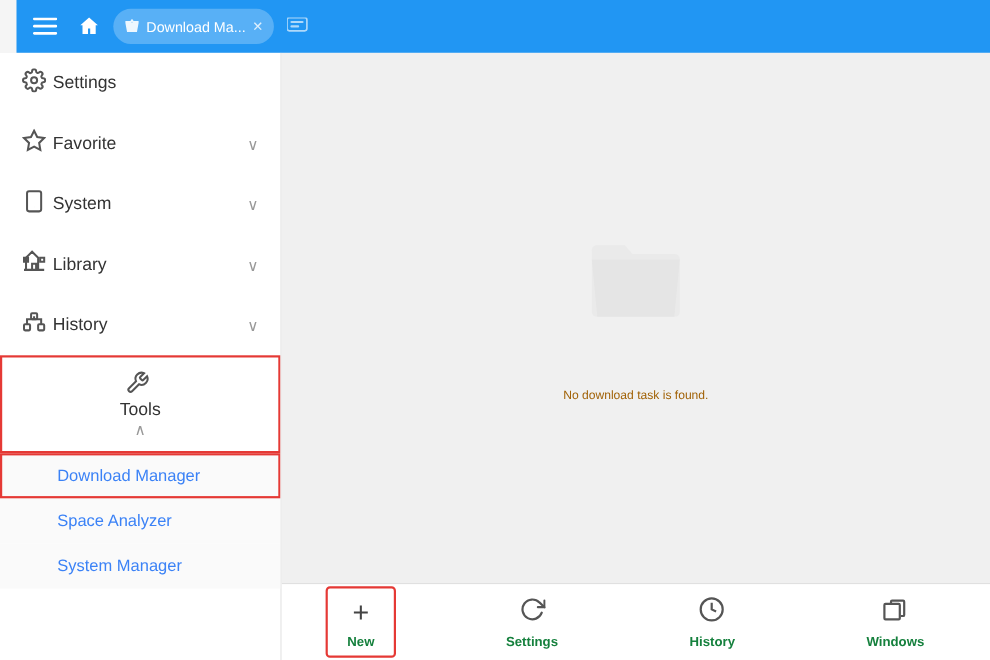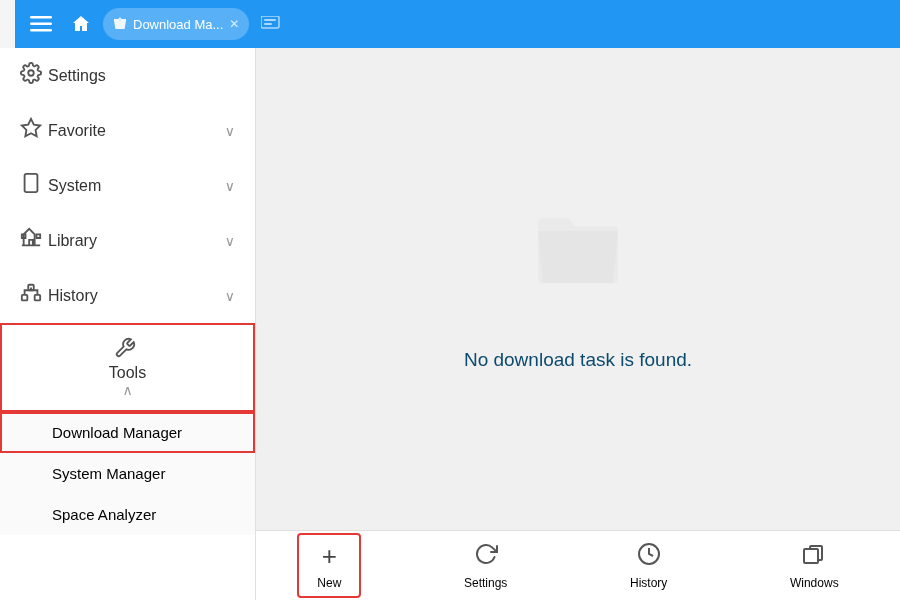--- a/index.html
+++ b/index.html
@@ -113,21 +113,21 @@
       flex-direction: column;
     }
 
     
     .sidebar-subitem {
       display: flex;
       align-items: center;
       padding: 12px 20px 12px 52px;
       cursor: pointer;
       font-size: 15px;
-      color: #000000;
+      color: #3b82f6;
       background: #fafafa;
     }
     .sidebar-subitem.highlighted {
       outline: 2px solid #e53935;
       outline-offset: -2px;
       z-index: 1;
     }
 
     
     .content-area {
@@ -144,22 +144,22 @@
       justify-content: center;
       flex-direction: column;
       gap: 16px;
     }
     .empty-folder-icon {
       width: 90px;
       height: 80px;
       opacity: 0.3;
     }
     .empty-text {
-      font-size: 19px;
-      color: #0c4a6e;
+      font-size: 11px;
+      color: #a16207;
       margin-top: 45px;
     }
 
     
     .bottom-toolbar {
       height: 70px;
       background: white;
       border-top: 1px solid #e0e0e0;
       display: flex;
       align-items: center;
@@ -178,21 +178,22 @@
     .toolbar-btn.highlighted {
       outline: 2px solid #e53935;
       outline-offset: -2px;
     }
     .toolbar-btn .tb-icon {
       font-size: 22px;
       color: #555;
     }
     .toolbar-btn .tb-label {
       font-size: 12px;
-      color: #000000;
+      color: #15803d;
+      font-weight: bold;
     }
   </style>
 </head>
 <body>
 
 <div class="top-bar">
   <div class="top-bar-menu-btn">
     <svg width="22" height="16" viewBox="0 0 22 16" fill="white">
       <rect y="0" width="22" height="2.5" rx="1.25"></rect>
       <rect y="6.5" width="22" height="2.5" rx="1.25"></rect>
@@ -290,24 +291,24 @@
         </svg>
       </span>
       <span class="item-label">Tools</span>
       <span class="chevron">∧</span>
     </div>
 
     <div class="sidebar-subitem highlighted">
       <span>Download Manager</span>
     </div>
     <div class="sidebar-subitem">
+      <span>Space Analyzer</span>
+    </div>
+    <div class="sidebar-subitem">
       <span>System Manager</span>
-    </div>
-    <div class="sidebar-subitem">
-      <span>Space Analyzer</span>
     </div>
 
   </div>
 
   <div class="content-area">
     <div class="content-main">
 
       <svg class="empty-folder-icon" viewBox="0 0 90 80" fill="#aaa">
         <path d="M5 15 Q5 10 10 10 L35 10 L42 18 L80 18 Q85 18 85 23 L85 70 Q85 75 80 75 L10 75 Q5 75 5 70 Z" fill="#ccc" opacity="0.5"></path>
         <path d="M5 23 L85 23 L80 75 L10 75 Z" fill="#bbb" opacity="0.5"></path>

